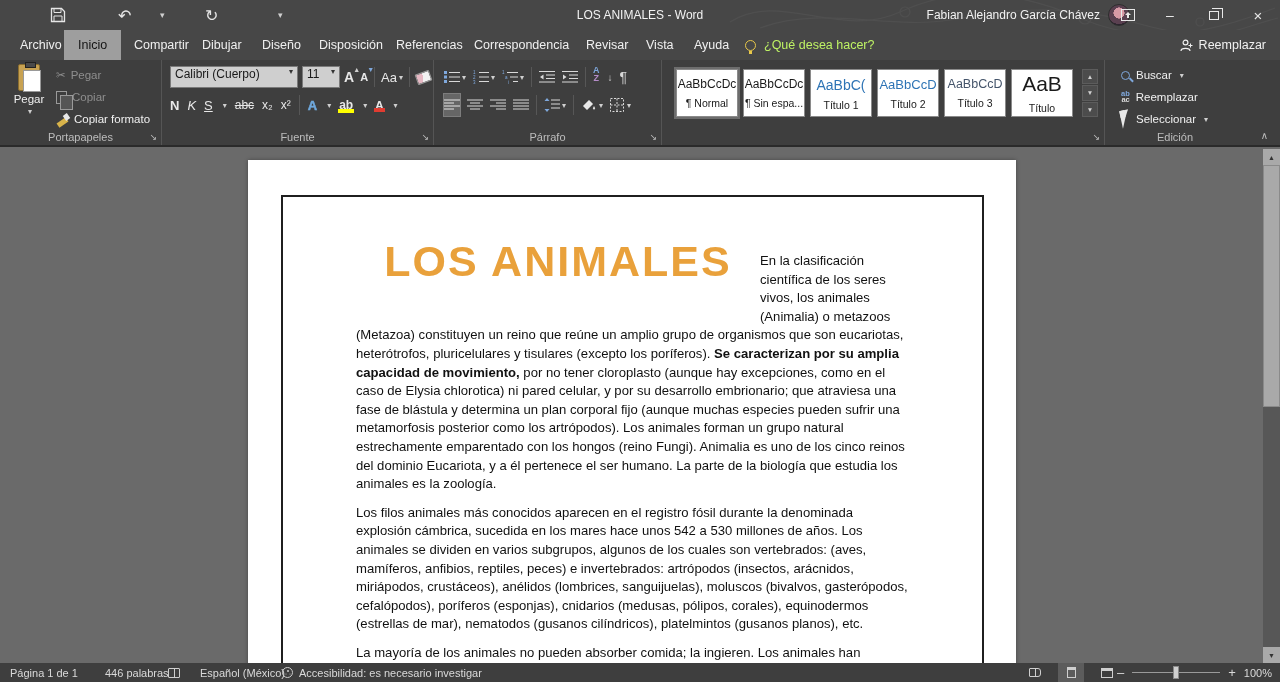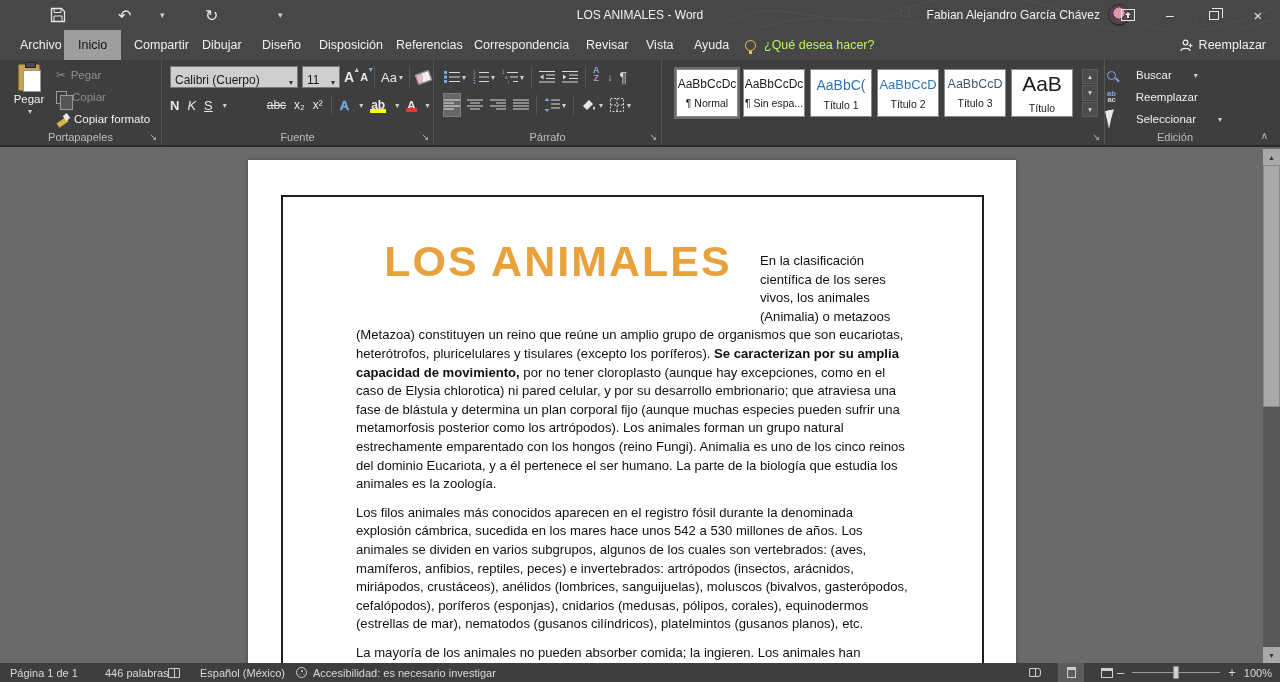--- a/index.html
+++ b/index.html
@@ -52,30 +52,30 @@
   .cc-row { position:absolute; left:56px; height:20px; display:flex; align-items:center; gap:5px; font-size:11.5px; }
   #cut-row { top:5px; } #copy-row { top:27px; } #fmt-row { top:49px; color:#f0f0f0; }
   .copy-ico { width:11px; height:13px; border:1px solid #9a9a9a; background:#3E3E3E; position:relative; }
   .copy-ico::after { content:""; position:absolute; left:3px; top:3px; width:11px; height:13px; border:1px solid #9a9a9a; background:#555; }
   .brush-ico { width:13px; height:13px; position:relative; }
   .brush-ico::before { content:""; position:absolute; left:1px; top:7px; width:11px; height:5px; background:#D8B34A; transform:rotate(-35deg); }
   .brush-ico::after { content:""; position:absolute; left:8px; top:1px; width:5px; height:6px; background:#e8e8e8; transform:rotate(-35deg); }
 
   
   #g-font { left:162px; width:272px; }
-  .combo { background:#CFCFCF; border:1px solid #7A7A7A; color:#1a1a1a; font-size:12px; height:22px; display:flex; align-items:flex-end; padding:0 4px; }
+  .combo { background:#CFCFCF; border:1px solid #7A7A7A; color:#1a1a1a; font-size:12px; height:22px; display:flex; align-items:flex-start; padding:0 4px; }
   .combo .chev { color:#333; }
   #font-family { position:absolute; left:8px; top:6px; width:128px; justify-content:space-between; }
   #font-size { position:absolute; left:140px; top:6px; width:38px; justify-content:space-between; }
   .fbtn { display:inline-flex; align-items:center; justify-content:center; color:#E8E8E8; font-size:13px; height:22px; }
   #row1-right { position:absolute; left:182px; top:6px; display:flex; align-items:center; gap:6px; }
   #row2-font { position:absolute; left:8px; top:34px; display:flex; align-items:center; gap:8px; }
   .growA { font-size:14px; font-weight:bold; position:relative; }
   .growA sup { font-size:7px; position:absolute; top:0; right:-6px; }
-  .b { font-weight:bold; } .i { font-style:italic; } .u { text-decoration:underline; } .strike { text-decoration:line-through; font-size:12px;margin-left:32px; }
+  .b { font-weight:bold; } .i { font-style:italic; } .u { text-decoration:underline; } .strike { text-decoration:line-through; font-size:12px; }
   .fx-a { color:#6FA8DC; font-weight:bold; -webkit-text-stroke:.5px #6FA8DC; }
   .hl { position:relative; font-size:12px; font-weight:bold; color:#E8E8E8; }
   .hl::after { content:""; position:absolute; left:-1px; right:-1px; bottom:-1px; height:4px; background:#FFFF00; }
   .fc { position:relative; font-weight:bold; color:#E8E8E8; }
   .fc::after { content:""; position:absolute; left:-1px; right:-1px; bottom:-1px; height:4px; background:#E03C31; }
   .vsep { width:1px; height:20px; background:#575757; }
   .eraser { width:15px; height:11px; background:linear-gradient(105deg,#e6b9c4 0 45%,#f2f2f2 45%); border:1px solid #999; transform:rotate(-20deg); border-radius:1px; }
 
   
   #g-paragraph { left:434px; width:228px; }
@@ -95,21 +95,21 @@
   .st-preview { font-size:12px; margin-top:7px; white-space:nowrap; }
   .st-name { font-size:10.5px; margin-top:6px; white-space:nowrap; }
   .st-blue1 { color:#2E74B5; font-size:14px; } .st-blue2 { color:#2E74B5; font-size:13px; } .st-blue3 { color:#44546A; font-size:12.5px; }
   .st-big { font-size:21px; margin-top:2px; }
   #style-scroll { position:absolute; left:420px; top:9px; width:16px; height:48px; display:flex; flex-direction:column; gap:1px; }
   #style-scroll div { flex:1; background:#4c4c4c; border:1px solid #5c5c5c; font-size:6.5px; color:#d0d0d0; display:flex; align-items:center; justify-content:center; }
   #styles-more { border-top:2px solid #d0d0d0; }
 
   
   #g-editing { left:1105px; width:140px; border-right:none; }
-  .ed-row { position:absolute; left:2px; height:20px; display:flex; align-items:center; gap:20px; font-size:11.5px; color:#f0f0f0;text-align:right; }
+  .ed-row { position:absolute; left:16px; height:20px; display:flex; align-items:center; gap:6px; font-size:11.5px; color:#f0f0f0;text-align:right; }
   #find-row { top:5px; } #replace-row { top:27px; } #select-row { top:49px; }
   .mag { width:9px; height:9px; border:1.5px solid #7FA8DC; border-radius:50%; position:relative; }
   .mag::after { content:""; position:absolute; left:7px; top:7px; width:5px; height:1.5px; background:#7FA8DC; transform:rotate(45deg); }
   .repl { display:flex; flex-direction:column; font-size:7.5px; line-height:6.5px; font-weight:bold; }
   .repl .t { color:#7FA8DC; } .repl .bm { color:#d8d8d8; }
   .cursor-ico { width:0; height:0; border-left:5px solid #e8e8e8; border-right:4px solid transparent; border-bottom:11px solid transparent; border-top:7px solid #e8e8e8; transform:rotate(-12deg); }
   #ribbon-collapse { position:absolute; right:12px; bottom:4px; color:#bdbdbd; font-size:10px; }
 
   
   #canvas { position:absolute; left:0; top:149px; width:1280px; height:514px; background:#6A6A6A; overflow:hidden; }
@@ -123,21 +123,21 @@
   
   #vscroll { position:absolute; right:0; top:0; width:17px; height:514px; background:#575757; }
   .sbtn { position:absolute; left:0; width:17px; height:16px; background:#A9A9A9; color:#333; font-size:7px; display:flex; align-items:center; justify-content:center; }
   #sb-up { top:0; } #sb-down { bottom:0; }
   #sb-thumb { position:absolute; left:0; top:16px; width:17px; height:242px; background:#A9A9A9; border:1px solid #8a8a8a; }
 
   
   #statusbar { position:absolute; left:0; top:663px; width:1280px; height:19px; background:#3E3E3E; font-size:11px; color:#DADADA; z-index:30; }
   .sb-item { position:absolute; top:0; height:19px; display:flex; align-items:center; }
   #sb-page { left:10px; } #sb-words { left:105px; } #sb-proof { left:168px; } #sb-lang { left:200px; }
-  #sb-access { left:296px; gap:6px; }
+  #sb-access { left:282px; gap:6px; }
   .proof-ico { width:12px; height:10px; border:1px solid #cfcfcf; border-radius:1px; position:relative; }
   .proof-ico::after { content:""; position:absolute; left:5px; top:0; width:1px; height:9px; background:#cfcfcf; }
   .access-ico { width:11px; height:11px; border:1.2px solid #cfcfcf; border-radius:50%; position:relative; }
   .access-ico::after { content:""; position:absolute; left:4px; top:2px; width:2px; height:2px; background:#cfcfcf; border-radius:50%; box-shadow:-2px 3px 0 -0.5px #cfcfcf, 2px 3px 0 -0.5px #cfcfcf; }
   #sb-views { position:absolute; right:160px; top:0; height:19px; display:flex; align-items:center; gap:10px; }
   .view-btn { width:26px; height:19px; display:flex; align-items:center; justify-content:center; }
   .view-btn.sel { background:#5C5C5C; }
   .book-ico { width:12px; height:9px; border:1px solid #cfcfcf; border-radius:1px 3px 3px 1px; position:relative; }
   .book-ico::after { content:""; position:absolute; left:5px; top:0; width:1px; height:8px; background:#cfcfcf; }
   .pl-ico { width:9px; height:11px; border:1px solid #cfcfcf; background:linear-gradient(#cfcfcf 0 1.5px, transparent 1.5px); }

